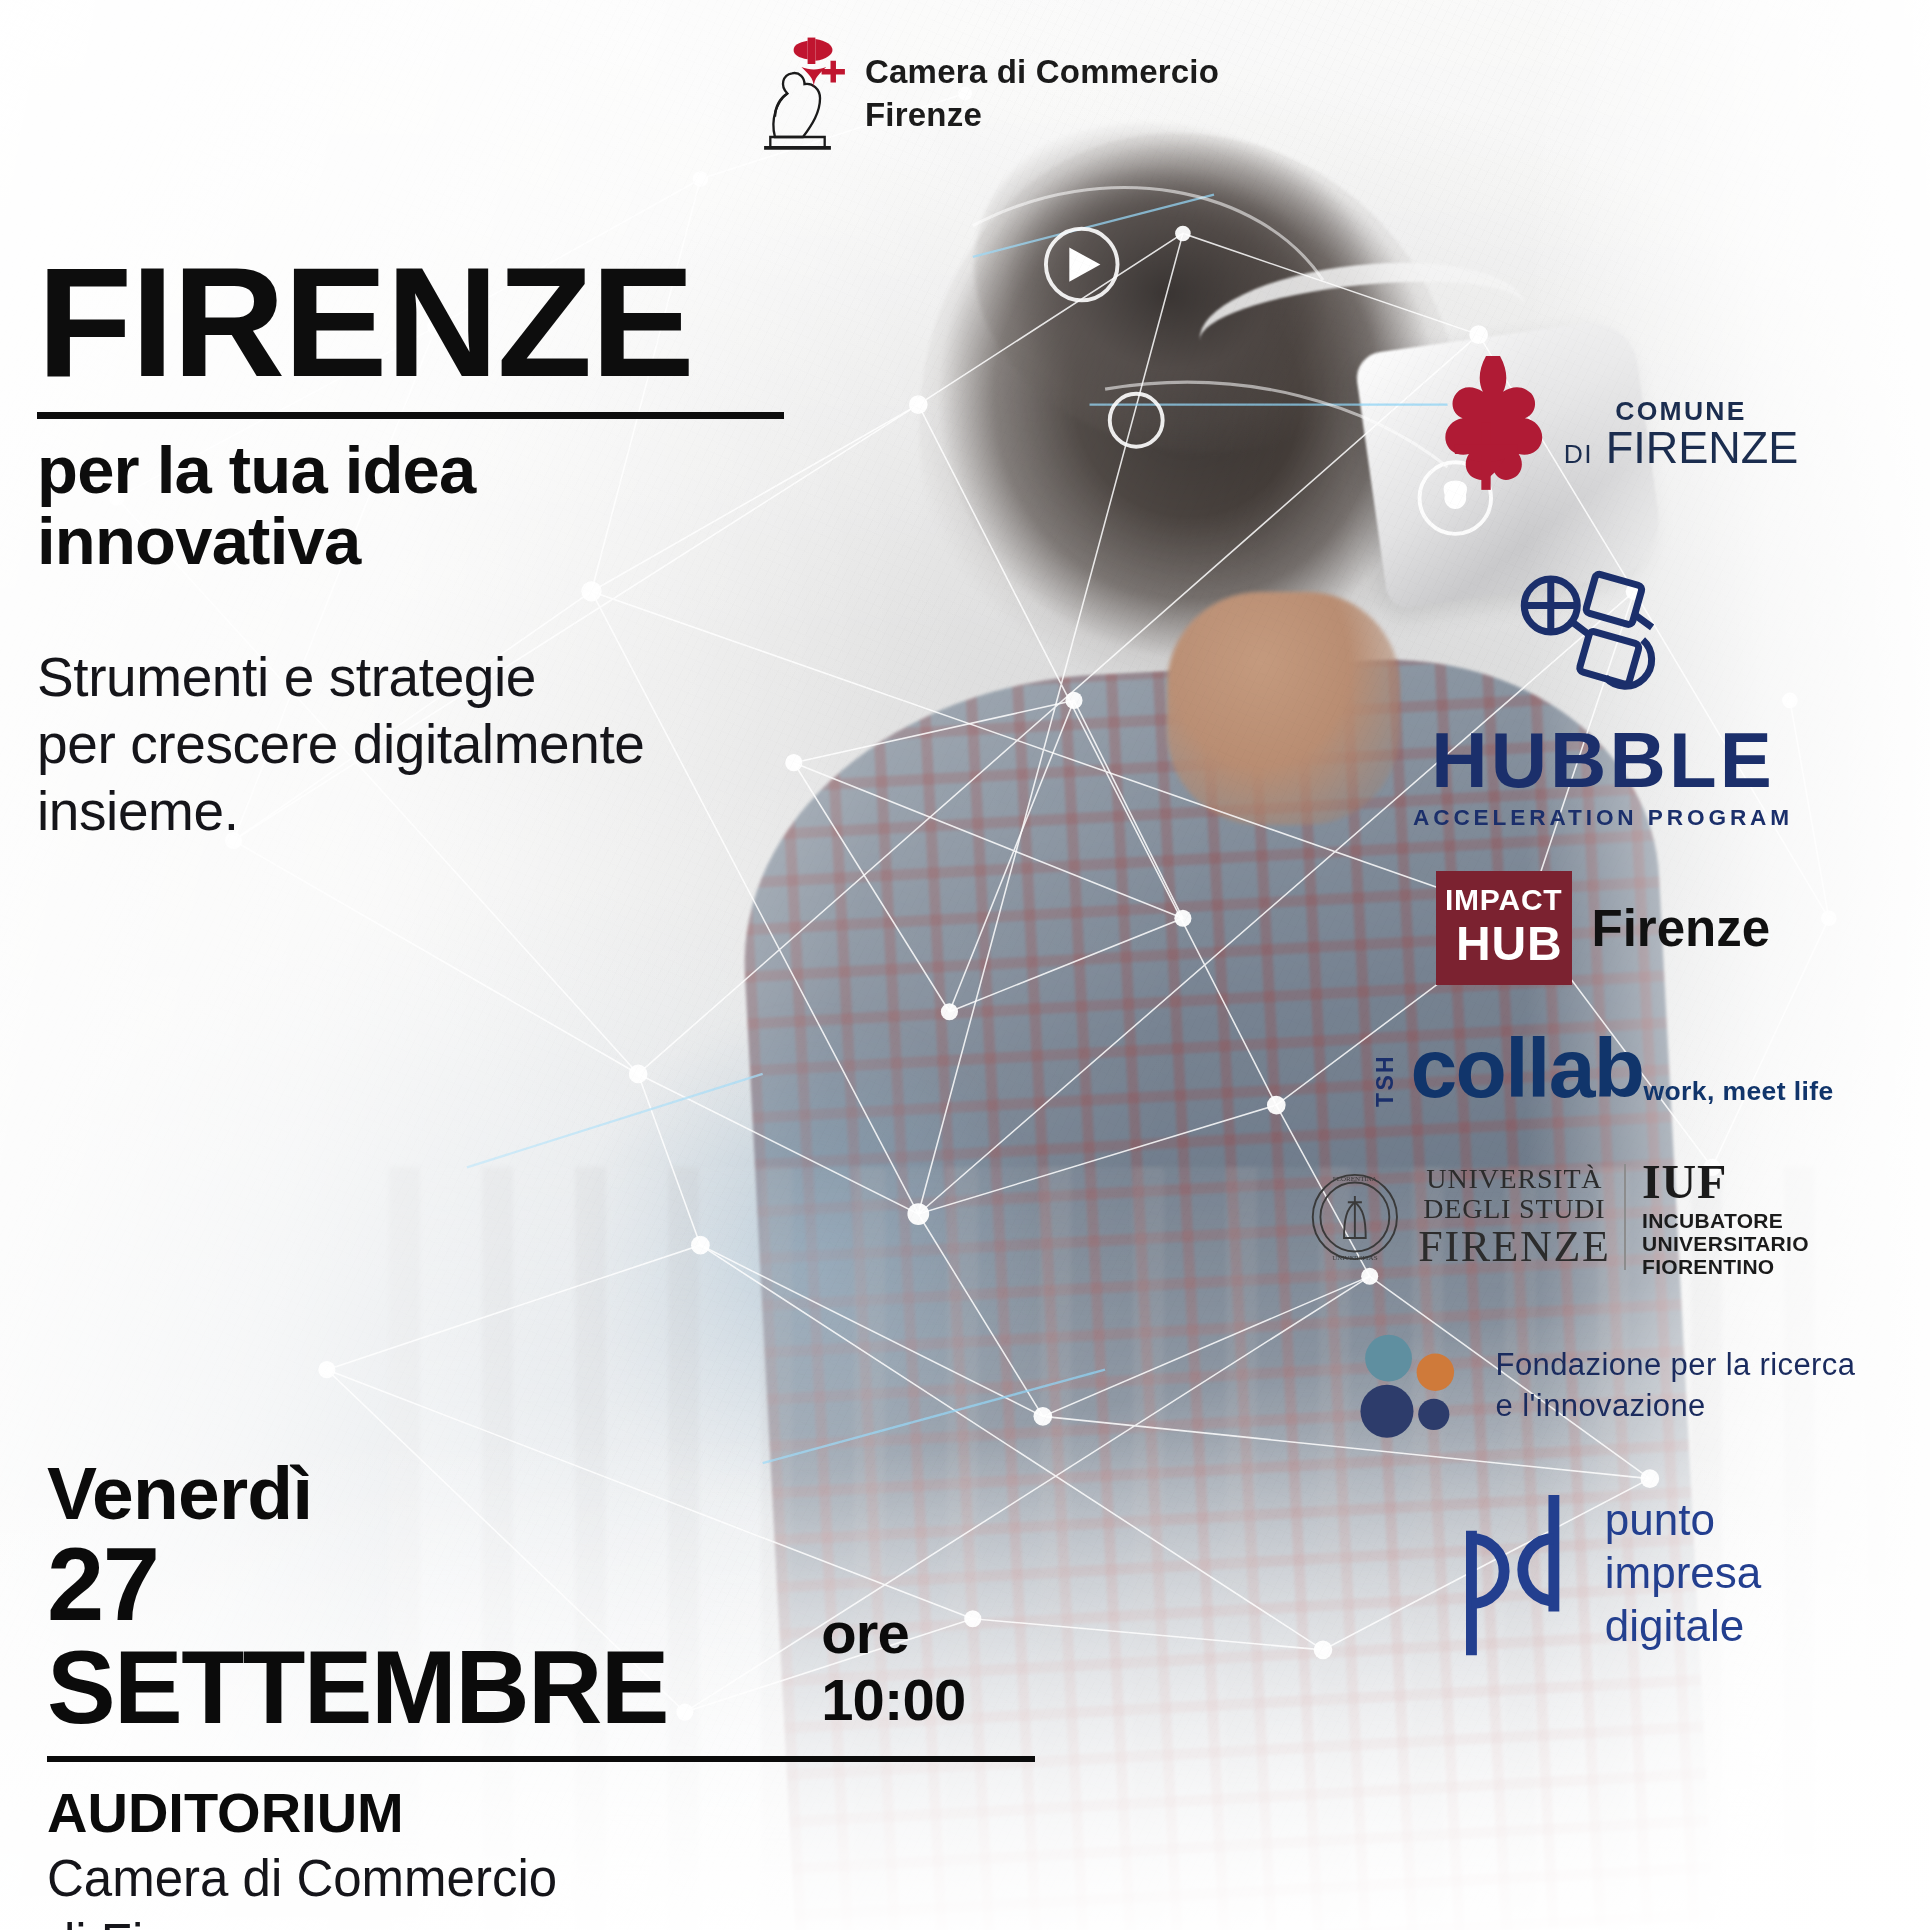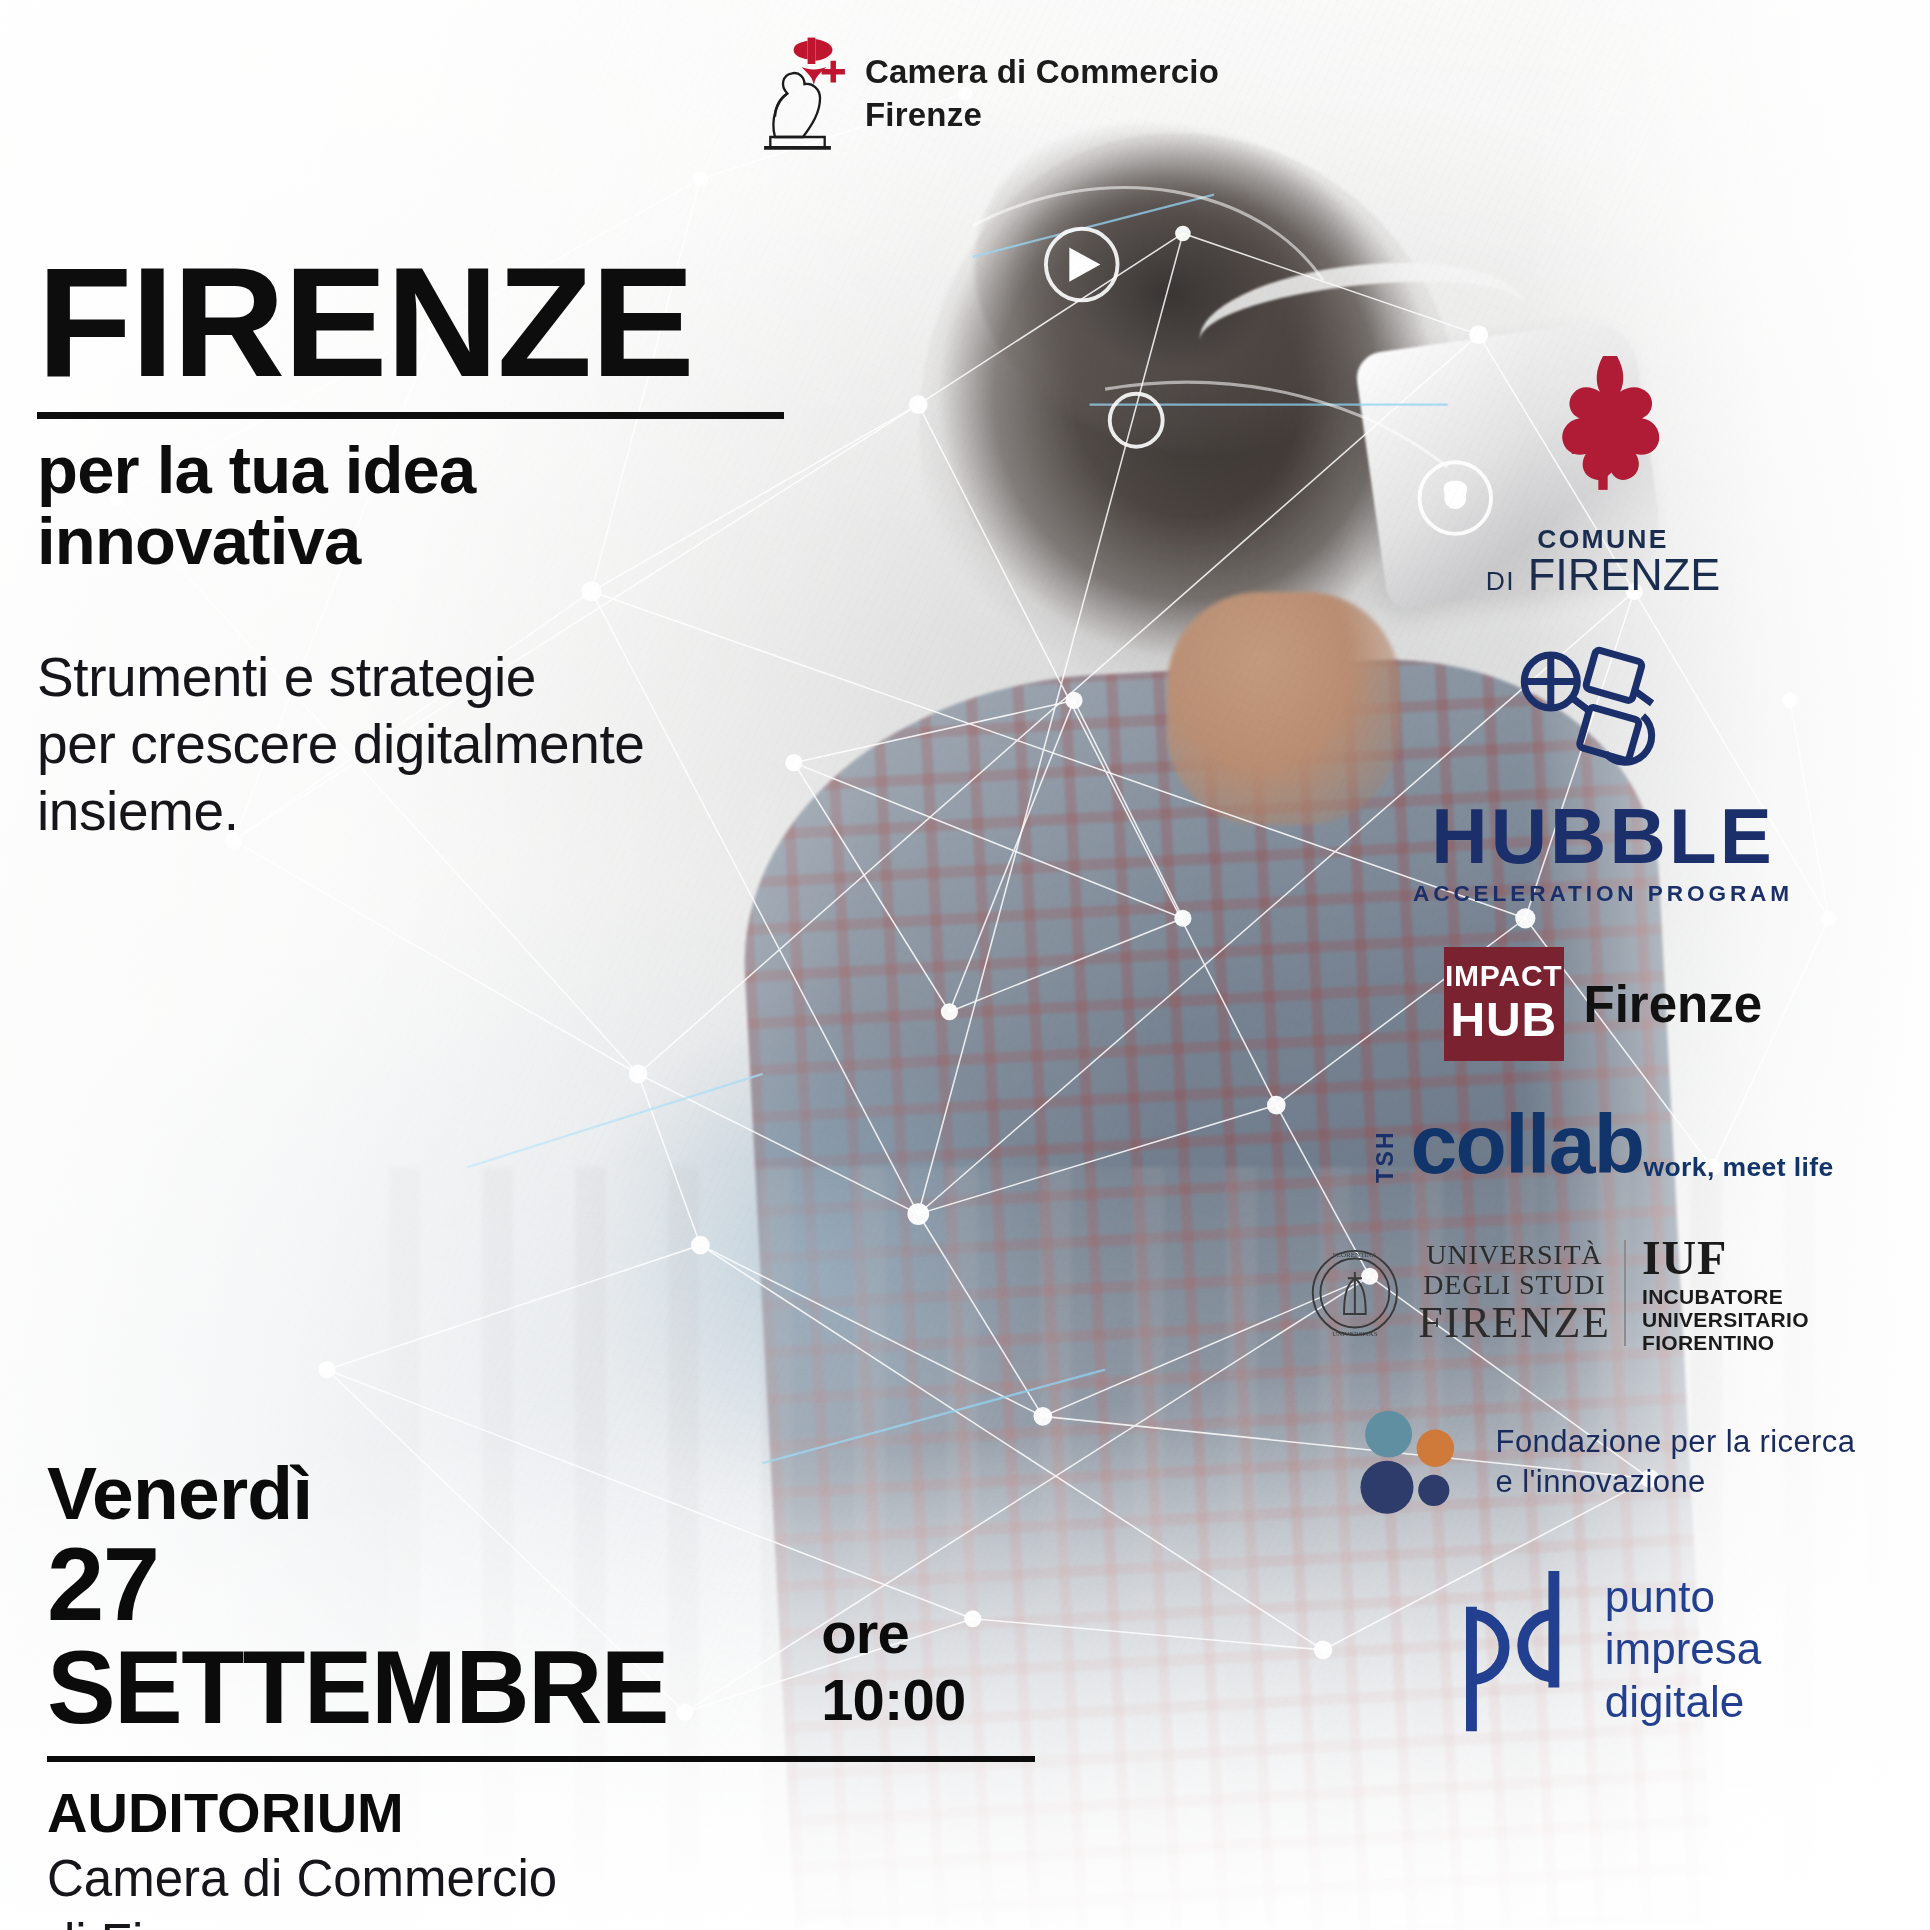--- a/index.html
+++ b/index.html
@@ -171,21 +171,21 @@
 
   
   .logos {
     position:absolute; right: 31px; top: 342px;
     width: 592px;
     display:flex; flex-direction: column; align-items: center; gap: 0;
   }
   .logo-block { width:100%; display:flex; justify-content:center; align-items:center; }
 
   
-  .comune { display:flex; flex-direction:column; align-items:center; }
+  .comune { display:flex; flex-direction:row; align-items:center; }
   .comune-text {
     text-align:center; color:#1b2d4f; line-height:1.0; margin-top: 4.7px;
   }
   .comune-l1 { font-size: 26.5px; font-weight:700; letter-spacing: 2.3px; }
   .comune-l2 { font-size: 45px; font-weight:400; letter-spacing: 0px; }
 
   
   .hubble { display:flex; flex-direction:column; align-items:center; margin-top: 44px;}
   .hubble-word {
     font-size: 78px; font-weight: 800; color:#1b2f6b; letter-spacing: 3.1px; line-height:1;
@@ -196,21 +196,21 @@
   .mip { display:flex; align-items:center; gap: 17px; margin-top: 42px;}
   .mip-text { line-height: 1.12; }
   .mip-l1 { font-size: 34px; font-weight:400; color:#1b1b1b; letter-spacing:0.8px;}
   .mip-l2 { font-size: 34px; font-weight:400; color:#1b1b1b; letter-spacing:0px;}
   .mip-l2 .blue { color:#2aa8e0; }
   .mip-l3 { font-size: 26.5px; font-weight:700; color:#1b1b1b; margin-top: 4.7px;}
 
   
   .impact { display:flex; align-items:center; gap: 20px; margin-top: 40px;}
   .impact-box {
-    background:#7b2230; color:#fff; padding: 14px 1px 17px; text-align:center; line-height:1;
+    background:#7b2230; color:#fff; padding: 14px 9px 17px; text-align:right; line-height:1;
   }
   .impact-l1 { font-size: 30px; font-weight:700; letter-spacing:0.8px;}
   .impact-l2 { font-size: 48px; font-weight:800; letter-spacing:0.8px; margin-top: 4.7px;}
   .impact-city { font-size: 51px; font-weight:800; color:#111; }
 
   
   .collab { display:flex; align-items:flex-end; gap: 11px; margin-top: 45px;}
   .tsh { font-size: 23px; font-weight:800; color:#1b2f6b; writing-mode: vertical-rl; transform: rotate(180deg); letter-spacing: 2.3px;}
   .collab-main { display:flex; align-items:flex-end;}
   .collab-word { font-size: 84px; font-weight:800; color:#11356b; letter-spacing:-1.6px; line-height:.92;}

